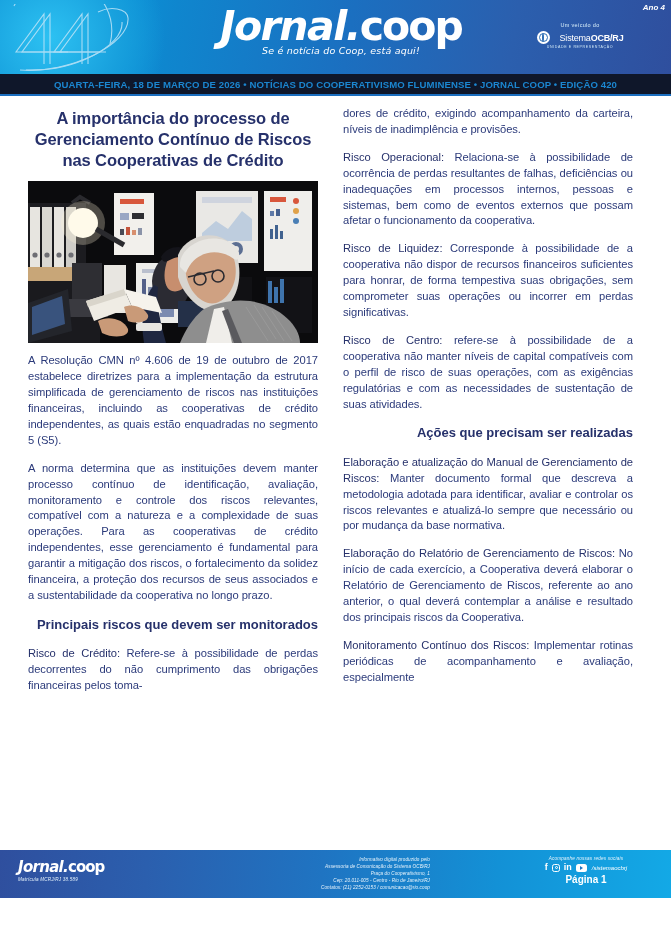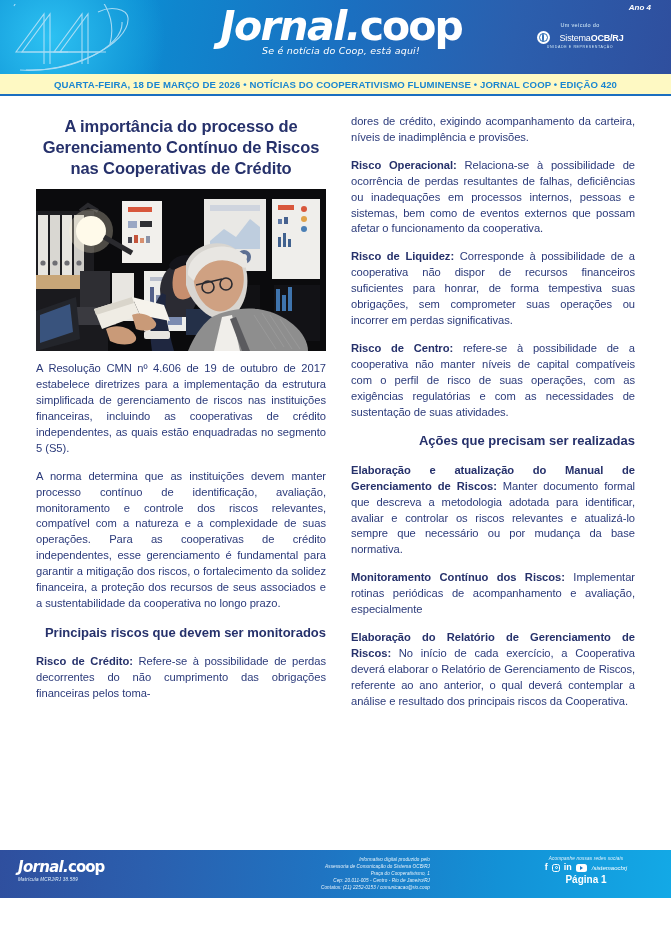--- a/index.html
+++ b/index.html
@@ -128,52 +128,52 @@
   .ocb-text b { font-weight: bold; }
   .veiculo-sub {
     font-size: 3.6px;
     color: #cfe7f6;
     letter-spacing: .6px;
     margin-top: 1px;
   }
 
   .ano-badge {
     position: absolute;
-    right: 20px;
+    right: 6px;
     top: 3px;
     font-size: 8px;
     font-weight: bold;
     font-style: italic;
     color: #ffffff;
   }
 
   
   .datebar {
     width: 671px;
     height: 20px;
-    background: #fef9c3;
+    background: #0f172a;
     border-bottom: 2px solid #1b6fc0;
     display: flex;
     align-items: center;
     justify-content: center;
   }
   .datebar-text {
     font-size: 9.6px;
     font-weight: bold;
     color: #1b86d0;
     letter-spacing: .1px;
     white-space: nowrap;
   }
 
   
   .content {
     position: relative;
     width: 671px;
     height: 802px;
-    padding: 8px;
+    padding: 0;
     box-sizing: border-box;
   }
   .columns {
     display: flex;
     gap: 0;
     padding: 10px 28px 0 28px;
     box-sizing: border-box;
   }
   .col {
     width: 290px;
@@ -205,21 +205,21 @@
   p.body {
     font-size: 11.2px;
     line-height: 1.42;
     color: #2b3a7a;
     text-align: justify;
     margin: 0 0 12px 0;
     letter-spacing: -.05px;
   }
   p.body:last-child { margin-bottom: 0; }
   p.body b, .lead-in {
-    font-weight: bold;
+    font-weight: normal;
     color: #26316b;
   }
   p.subhead {
     font-size: 13px;
     line-height: 1.42;
     font-weight: bold;
     color: #26316b;
     text-align: right;
     margin: 0 0 12px 0;
   }
@@ -507,22 +507,22 @@
       </div>
     </div>
 
     <div class="col col-right">
       <p class="body">dores de crédito, exigindo acompanhamento da carteira, níveis de inadimplência e provisões.</p>
       <p class="body"><b class="lead-in">Risco Operacional:</b><span> Relaciona-se à possibilidade de ocorrência de perdas resultantes de falhas, deficiências ou inadequações em processos internos, pessoas e sistemas, bem como de eventos externos que possam afetar o funcionamento da cooperativa.</span></p>
       <p class="body"><b class="lead-in">Risco de Liquidez:</b><span> Corresponde à possibilidade de a cooperativa não dispor de recursos financeiros suficientes para honrar, de forma tempestiva suas obrigações, sem comprometer suas operações ou incorrer em perdas significativas.</span></p>
       <p class="body"><b class="lead-in">Risco de Centro:</b><span> refere-se à possibilidade de a cooperativa não manter níveis de capital compatíveis com o perfil de risco de suas operações, com as exigências regulatórias e com as necessidades de sustentação de suas atividades.</span></p>
       <p class="subhead">Ações que precisam ser realizadas</p>
       <p class="body"><b class="lead-in">Elaboração e atualização do Manual de Gerenciamento de Riscos:</b><span> Manter documento formal que descreva a metodologia adotada para identificar, avaliar e controlar os riscos relevantes e atualizá-lo sempre que necessário ou por mudança da base normativa.</span></p>
+      <p class="body"><b class="lead-in">Elaboração do Relatório de Gerenciamento de Riscos:</b><span> No início de cada exercício, a Cooperativa deverá elaborar o Relatório de Gerenciamento de Riscos, referente ao ano anterior, o qual deverá contemplar a análise e resultado dos principais riscos da Cooperativa.</span></p>
       <p class="body"><b class="lead-in">Monitoramento Contínuo dos Riscos:</b><span> Implementar rotinas periódicas de acompanhamento e avaliação, especialmente</span></p>
-      <p class="body"><b class="lead-in">Elaboração do Relatório de Gerenciamento de Riscos:</b><span> No início de cada exercício, a Cooperativa deverá elaborar o Relatório de Gerenciamento de Riscos, referente ao ano anterior, o qual deverá contemplar a análise e resultado dos principais riscos da Cooperativa.</span></p>
     </div>
 
   </div>
 
   <div class="footer">
     <div class="footer-inner">
 
       <div class="footer-logo">
         <div class="footer-logo-main">
           <span>Jornal.</span><span class="coop-part">coop</span>

